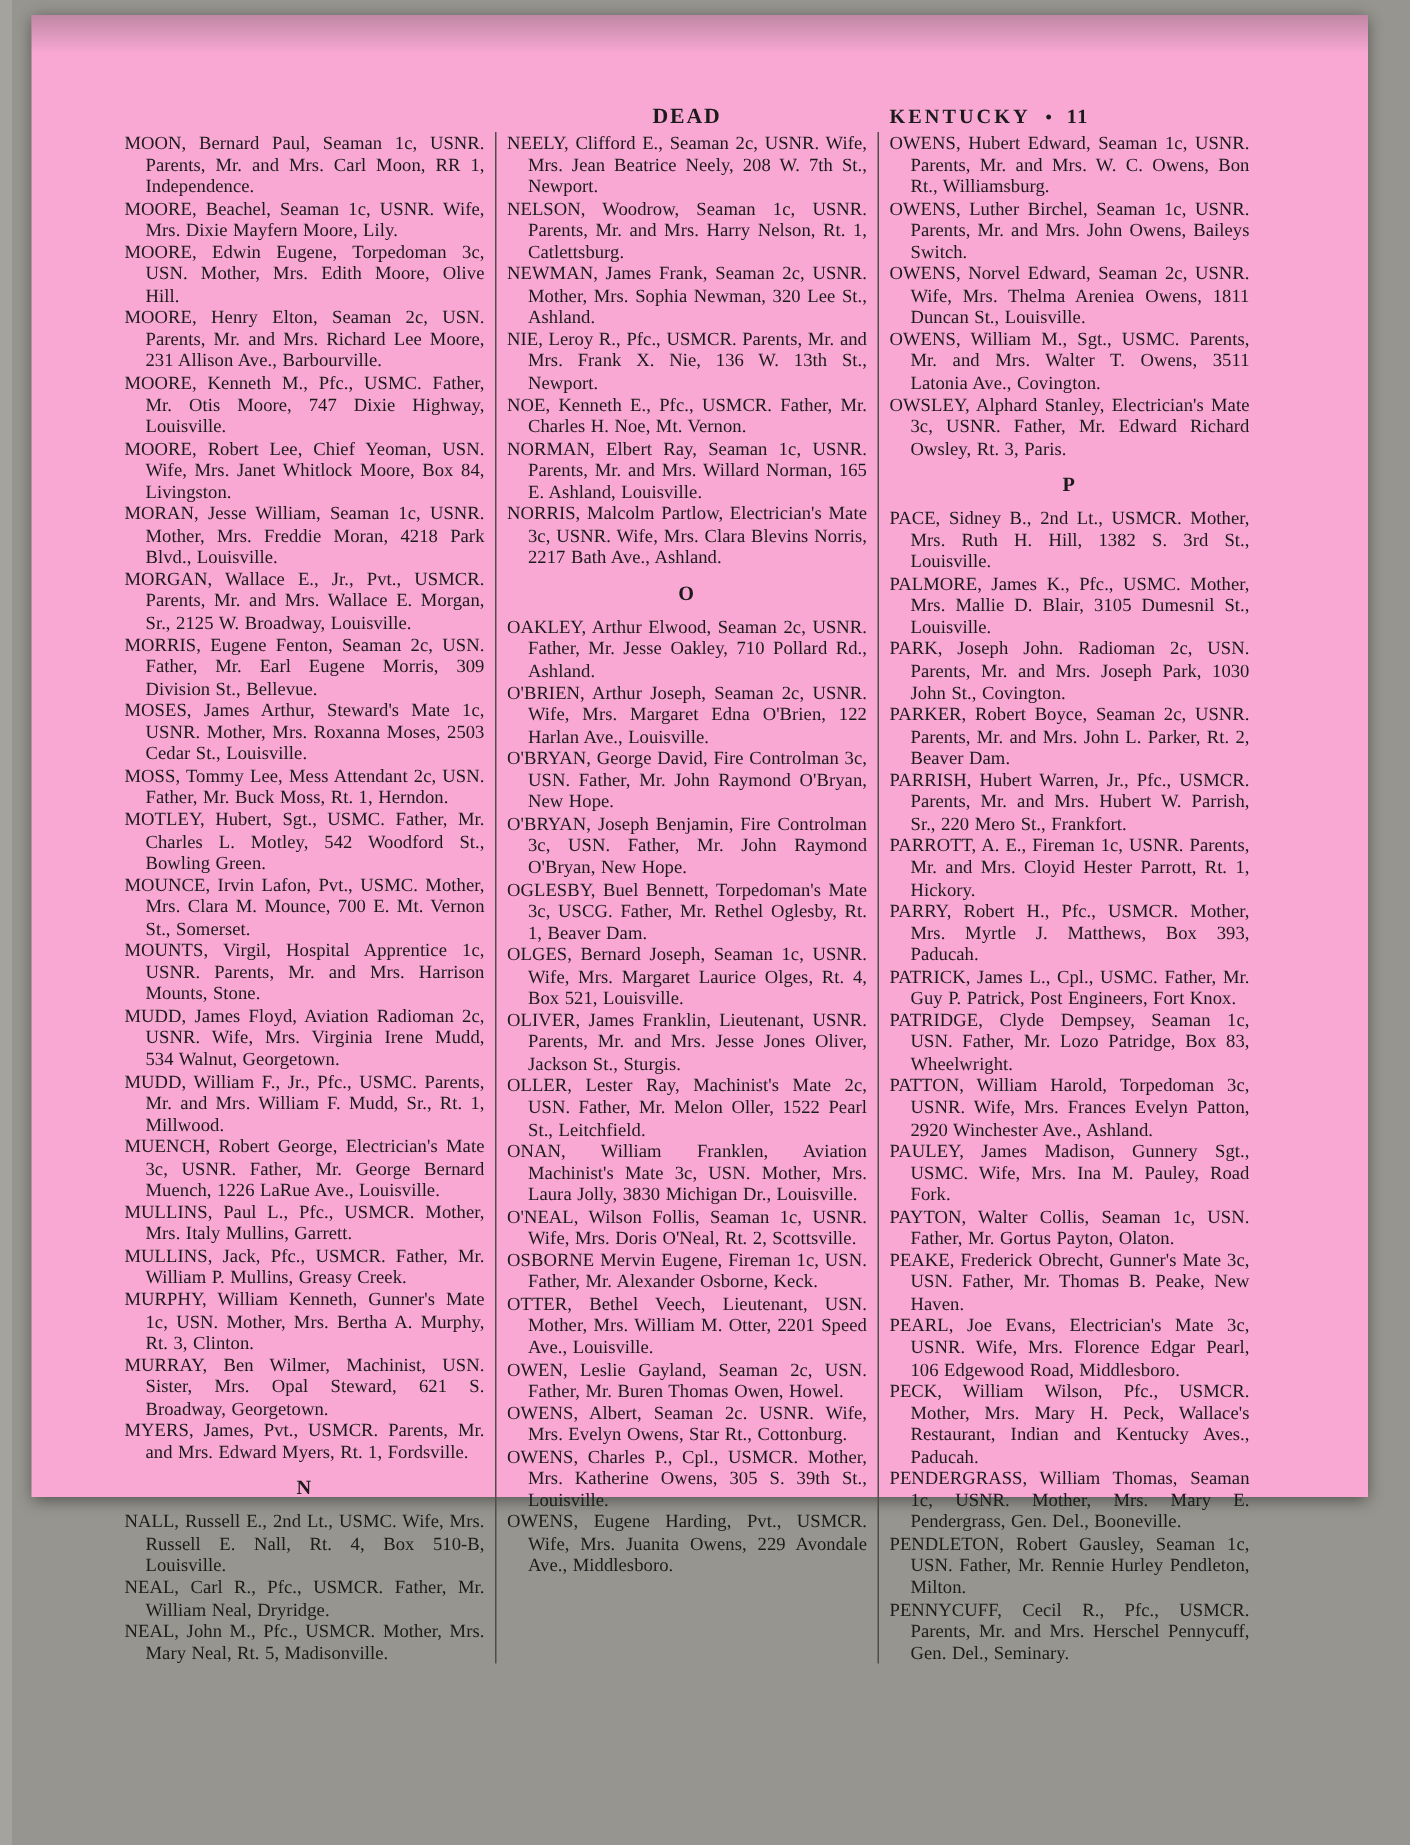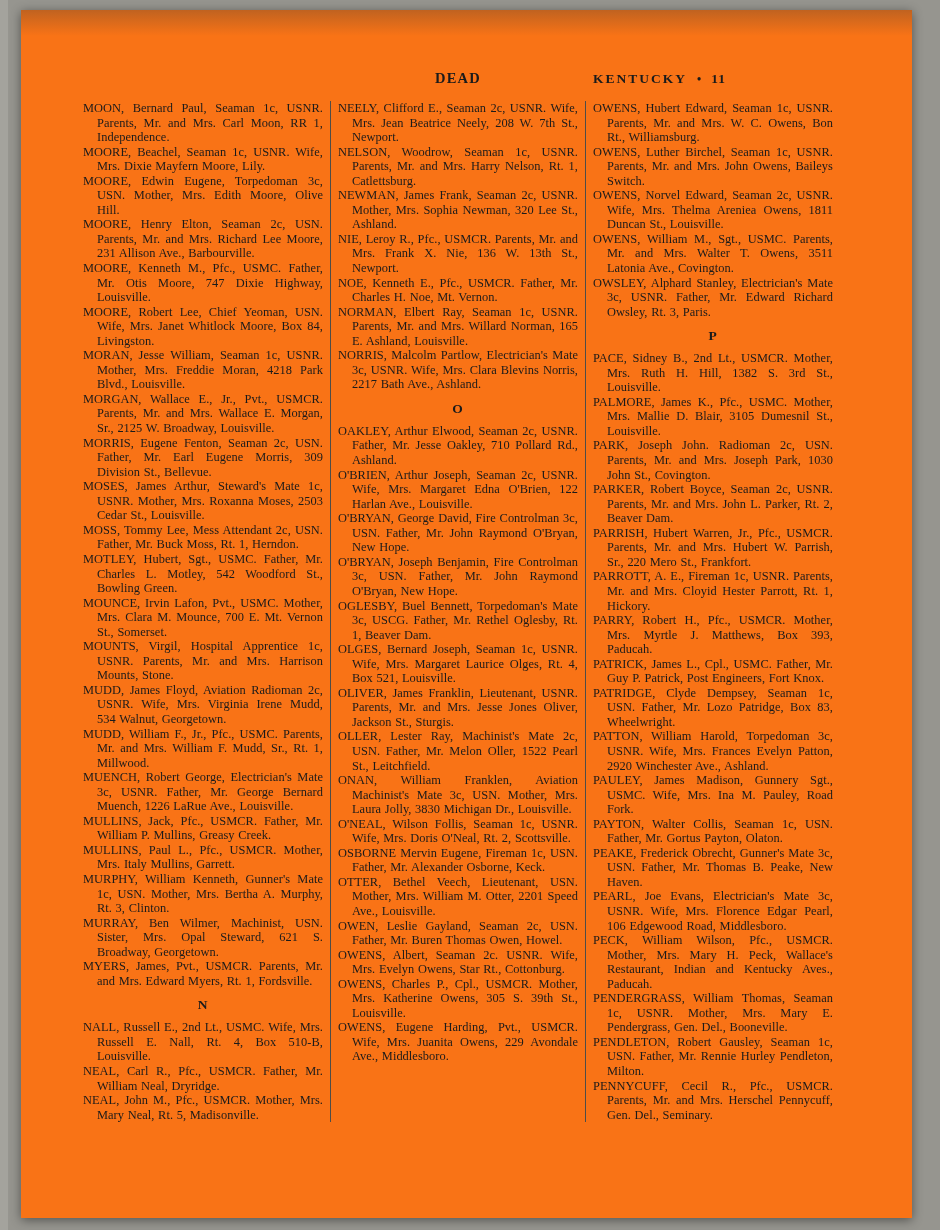--- a/index.html
+++ b/index.html
@@ -15,22 +15,22 @@
     position: absolute;
     inset: 0;
     background:
       linear-gradient(90deg, #a4a39d 0 8px, #96958f 8px);
   }
   .paper {
     position: absolute;
     left: 21px;
     top: 10px;
     width: 891px;
-    height: 1208px;
-    background: #f97316;
+    height: 988px;
+    background: #f9a8d4;
     box-shadow: 0 2px 10px rgba(0,0,0,0.45);
   }
   .paper::before {
     
     content: "";
     position: absolute;
     left: 0; top: 0; right: 0;
     height: 26px;
     background: linear-gradient(180deg, rgba(60,60,55,0.30), rgba(60,60,55,0.0));
     pointer-events: none;
@@ -57,21 +57,21 @@
   .ph-right {
     text-align: left;
     font-weight: bold;
     font-size: 13.5px;
   }
   .ph-state { letter-spacing: 2px; }
   .ph-bullet { padding: 0 10px; font-size: 12px; }
   .ph-pagenum { letter-spacing: 1px; }
   .columns {
     display: flex;
-    margin-top: 14px;
+    margin-top: 1px;
   }
   .col { width: 240px; }
   .col-rule {
     width: 0;
     border-left: 1px solid #4e4d48;
     margin: 0 7px;
   }
   p.entry {
     margin: 0;
     padding-left: 14px;
@@ -120,22 +120,22 @@
           <p class="entry">MORGAN, Wallace E., Jr., Pvt., USMCR. Parents, Mr. and Mrs. Wallace E. Morgan, Sr., 2125 W. Broadway, Louisville.</p>
           <p class="entry">MORRIS, Eugene Fenton, Seaman 2c, USN. Father, Mr. Earl Eugene Morris, 309 Division St., Bellevue.</p>
           <p class="entry">MOSES, James Arthur, Steward's Mate 1c, USNR. Mother, Mrs. Roxanna Moses, 2503 Cedar St., Louisville.</p>
           <p class="entry">MOSS, Tommy Lee, Mess Attendant 2c, USN. Father, Mr. Buck Moss, Rt. 1, Herndon.</p>
           <p class="entry">MOTLEY, Hubert, Sgt., USMC. Father, Mr. Charles L. Motley, 542 Woodford St., Bowling Green.</p>
           <p class="entry">MOUNCE, Irvin Lafon, Pvt., USMC. Mother, Mrs. Clara M. Mounce, 700 E. Mt. Vernon St., Somerset.</p>
           <p class="entry">MOUNTS, Virgil, Hospital Apprentice 1c, USNR. Parents, Mr. and Mrs. Harrison Mounts, Stone.</p>
           <p class="entry">MUDD, James Floyd, Aviation Radioman 2c, USNR. Wife, Mrs. Virginia Irene Mudd, 534 Walnut, Georgetown.</p>
           <p class="entry">MUDD, William F., Jr., Pfc., USMC. Parents, Mr. and Mrs. William F. Mudd, Sr., Rt. 1, Millwood.</p>
           <p class="entry">MUENCH, Robert George, Electrician's Mate 3c, USNR. Father, Mr. George Bernard Muench, 1226 LaRue Ave., Louisville.</p>
+          <p class="entry">MULLINS, Paul L., Pfc., USMCR. Mother, Mrs. Italy Mullins, Garrett.</p>
           <p class="entry">MULLINS, Jack, Pfc., USMCR. Father, Mr. William P. Mullins, Greasy Creek.</p>
-          <p class="entry">MULLINS, Paul L., Pfc., USMCR. Mother, Mrs. Italy Mullins, Garrett.</p>
           <p class="entry">MURPHY, William Kenneth, Gunner's Mate 1c, USN. Mother, Mrs. Bertha A. Murphy, Rt. 3, Clinton.</p>
           <p class="entry">MURRAY, Ben Wilmer, Machinist, USN. Sister, Mrs. Opal Steward, 621 S. Broadway, Georgetown.</p>
           <p class="entry">MYERS, James, Pvt., USMCR. Parents, Mr. and Mrs. Edward Myers, Rt. 1, Fordsville.</p>
           <p class="section-heading">N</p>
           <p class="entry">NALL, Russell E., 2nd Lt., USMC. Wife, Mrs. Russell E. Nall, Rt. 4, Box 510-B, Louisville.</p>
           <p class="entry">NEAL, Carl R., Pfc., USMCR. Father, Mr. William Neal, Dryridge.</p>
           <p class="entry">NEAL, John M., Pfc., USMCR. Mother, Mrs. Mary Neal, Rt. 5, Madisonville.</p>
         </div>
       <div class="col-rule"></div>
       <div class="col">

